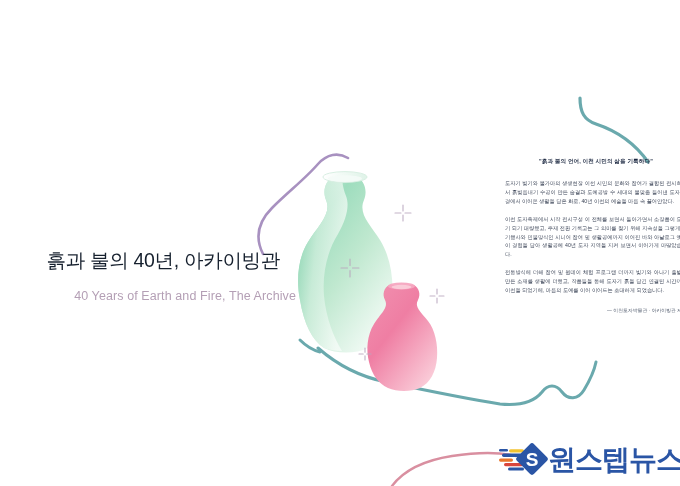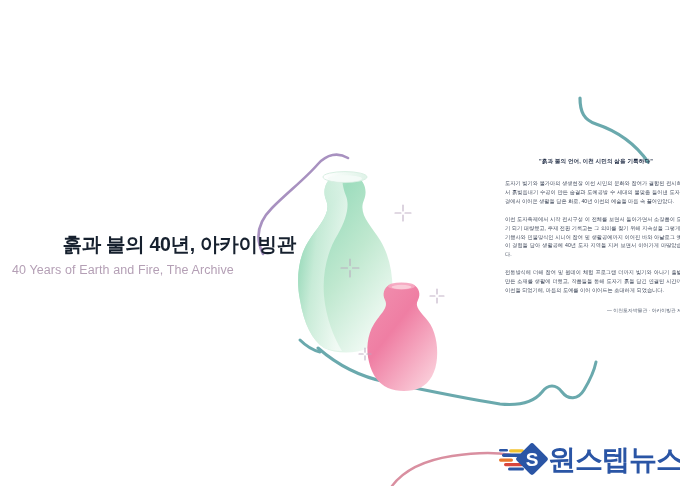--- a/index.html
+++ b/index.html
@@ -40,36 +40,36 @@
 
   
   #title-block {
     position: absolute;
     left: 10px;
     top: 232px;
     width: 286px;
     text-align: right;
   }
   #poster-title {
-    margin: 0;
+    margin: 16px;
     font-size: 19.5px;
-    font-weight: 700;
+    font-weight: 400;
     letter-spacing: -0.3px;
     color: #16202e;
     line-height: 1.25;
     white-space: nowrap;
   }
   #poster-subtitle {
     margin: 6px 0 0 0;
     font-size: 12.5px;
     font-weight: 400;
     letter-spacing: 0.1px;
     color: #b49fb5;
     line-height: 1.3;
-    text-align: left;
+    text-align: right;
     padding-left: 2px;
   }
 
   
   #article {
     position: absolute;
     left: 505px;
     top: 158px;
     width: 182px;
     color: #2f3b52;

